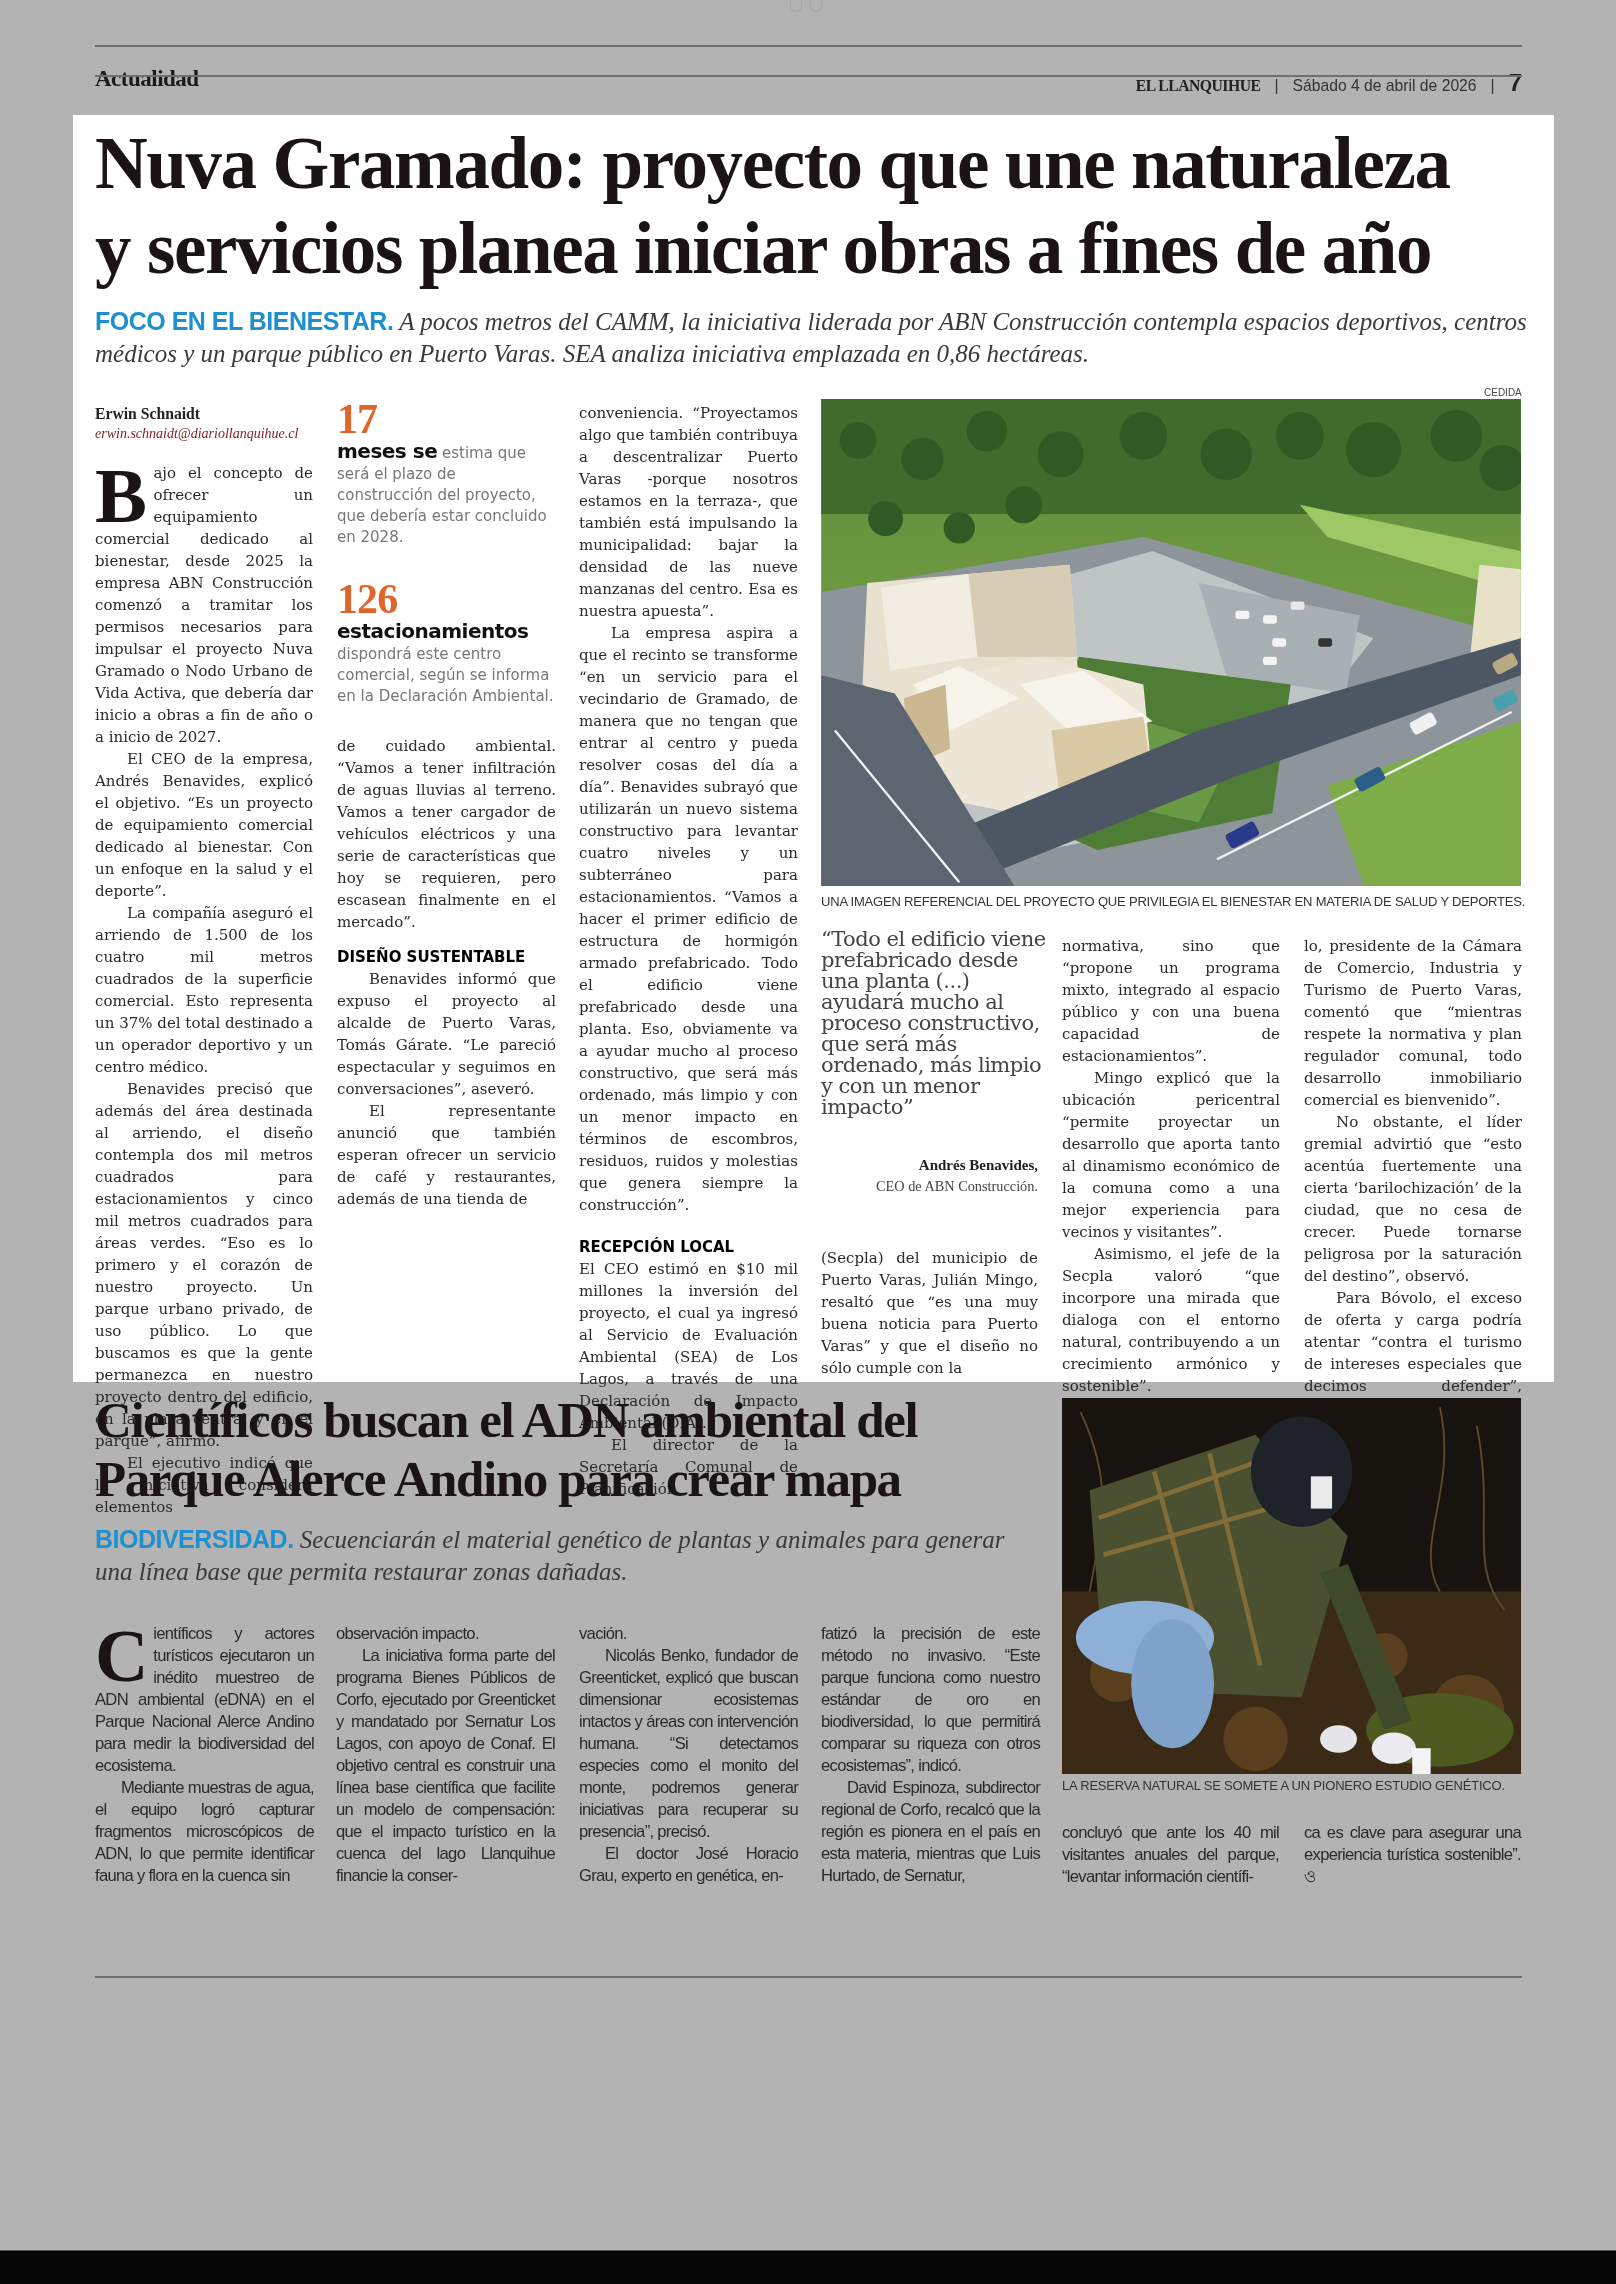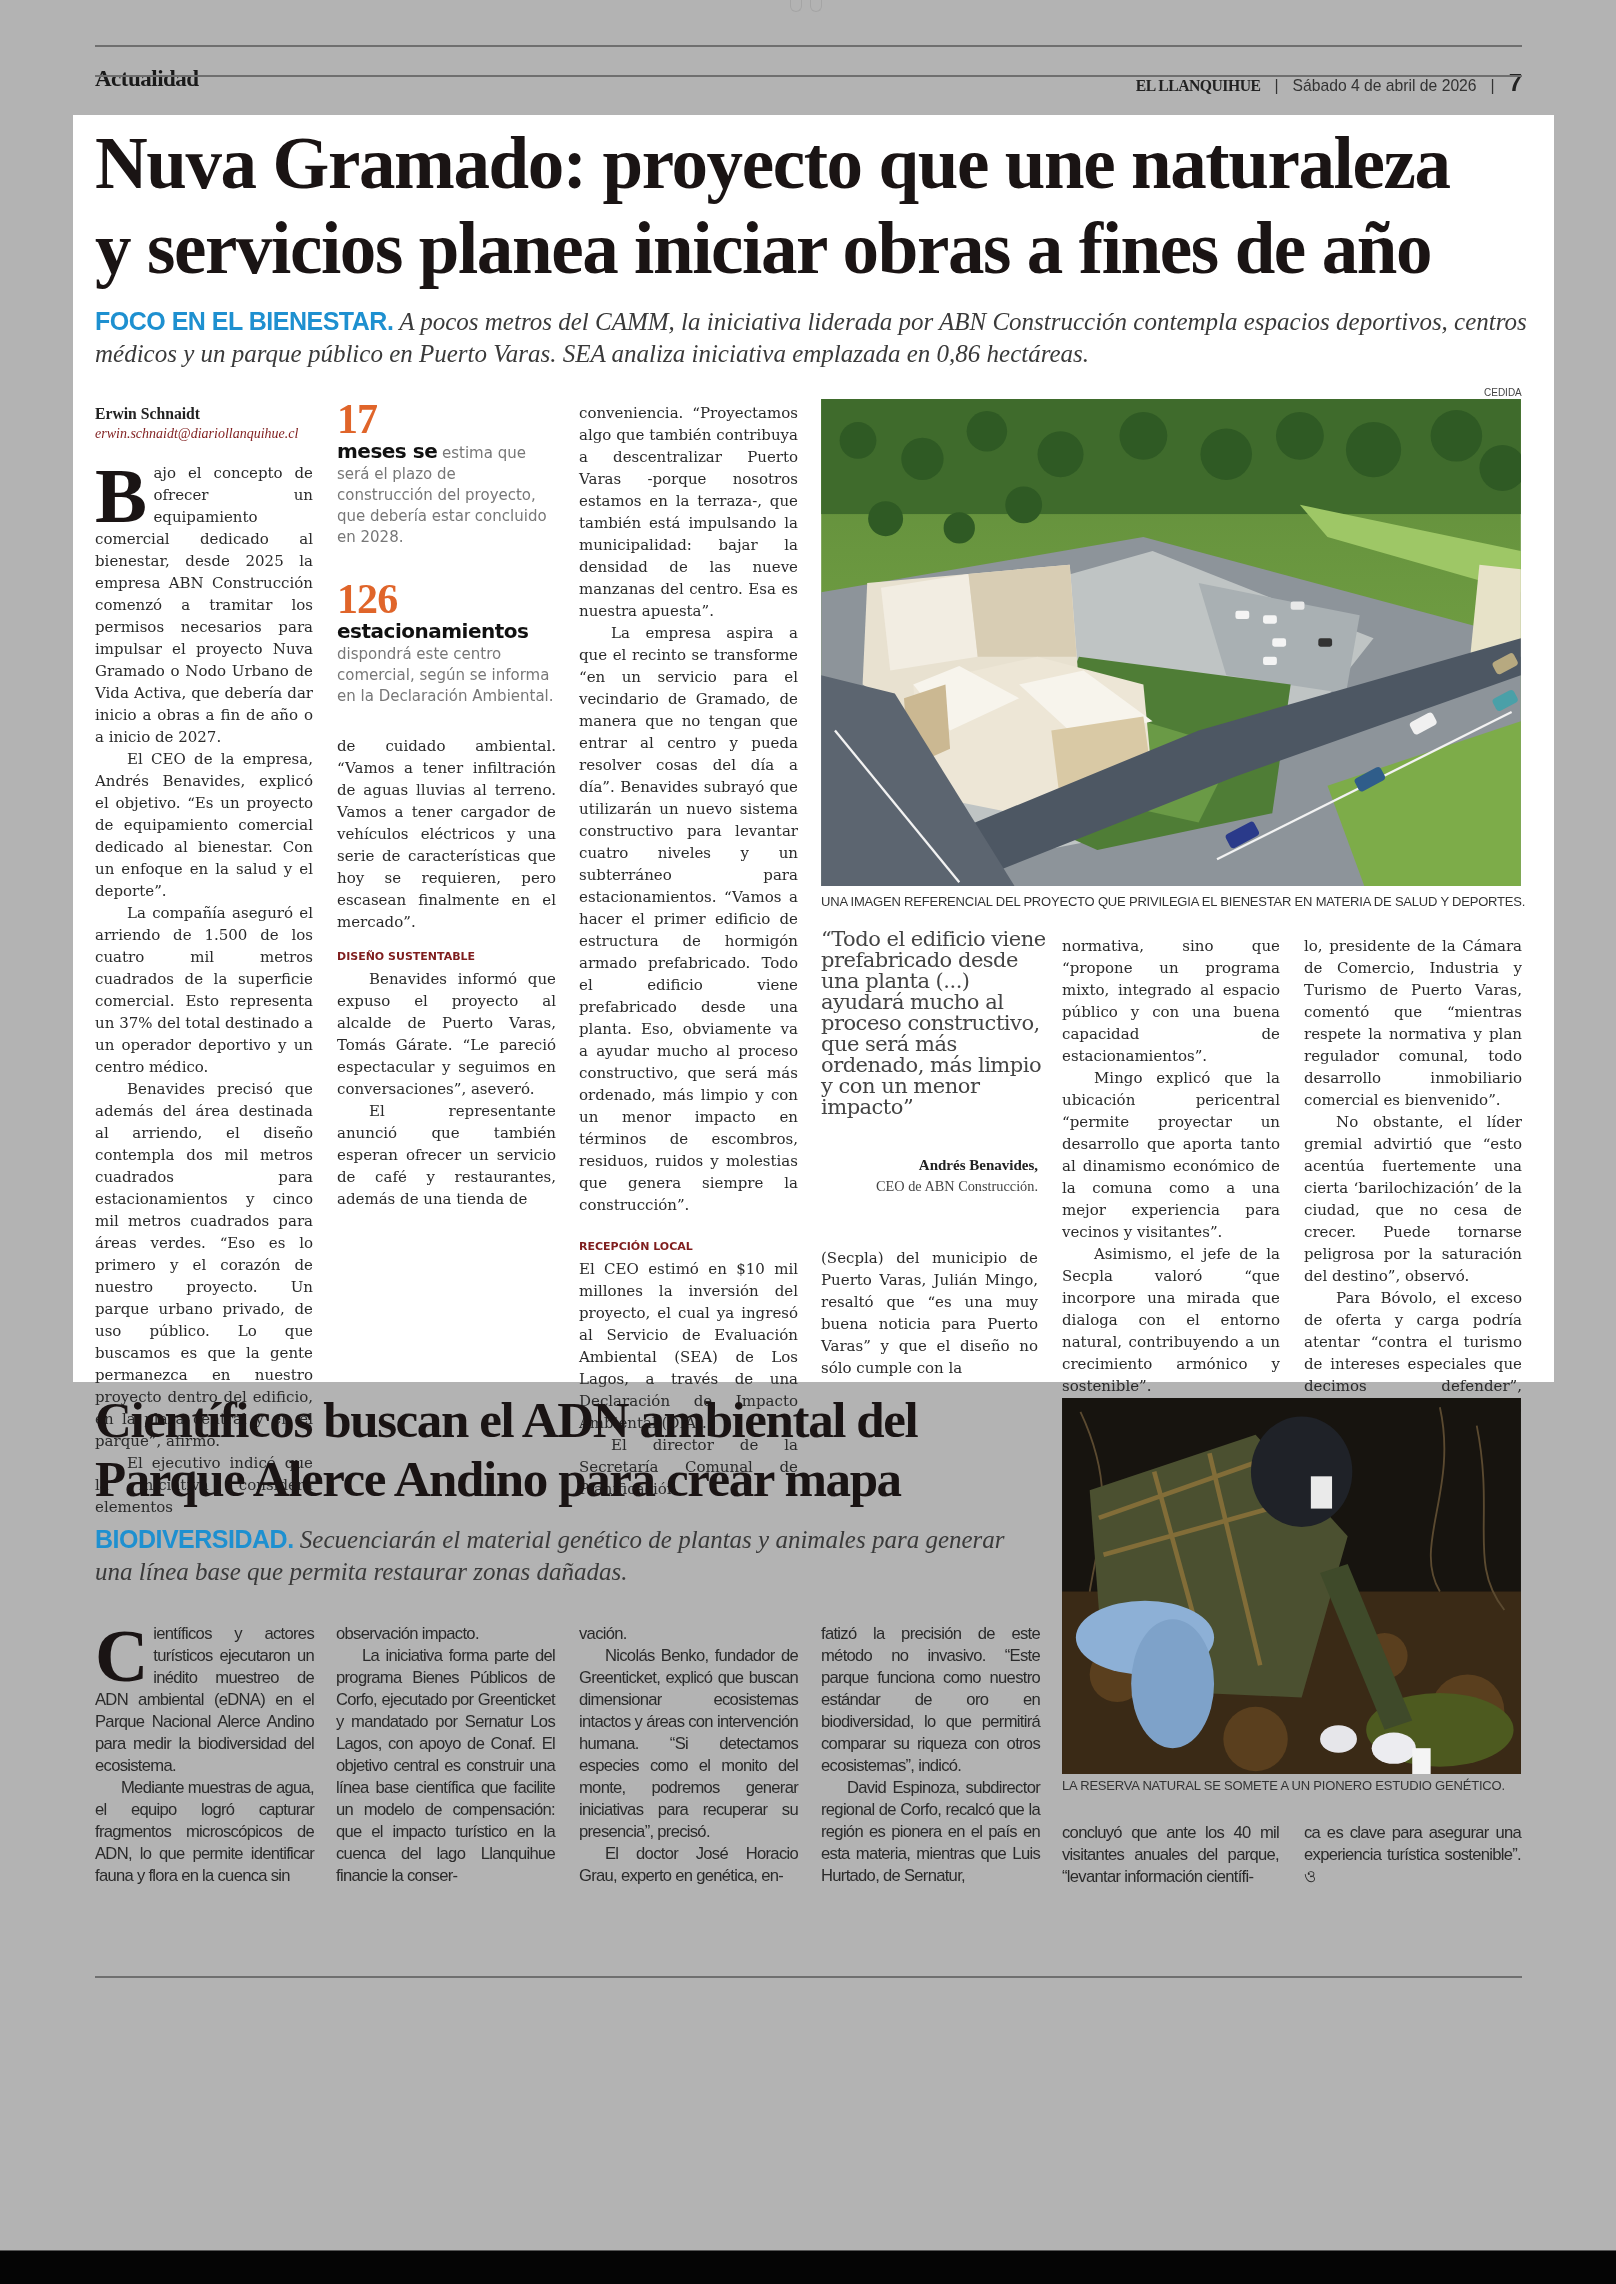--- a/index.html
+++ b/index.html
@@ -32,21 +32,21 @@
   .col p.first { text-indent: 0; }
   .col p.noindent { text-indent: 0; }
 
   .byline-name { font-family: "Liberation Serif", serif; font-weight: bold; font-size: 15.7px; line-height: 20px; color: #222; }
   .byline-mail { font-family: "Liberation Serif", serif; font-style: italic; font-size: 14px; line-height: 20px; color: #7f1d1d; margin-bottom: 18.4px; }
   .dropcap { float: left; font-family: "Liberation Serif", serif; font-weight: bold; font-size: 78px; line-height: 61px; margin: 2.8px 6.4px 0 0; color: #1a1414; }
 
   .stat-num { font-family: "Liberation Serif", serif; font-weight: bold; font-size: 42px; line-height: 44px; color: #e0652a; letter-spacing: -0.9px; }
   .stat-text { font-family: "DejaVu Sans", sans-serif; font-size: 15px; line-height: 21px; color: #777; text-align: left; }
   .stat-text b { color: #111; font-size: 20px; letter-spacing: -0.5px; }
-  .subhead { font-family: "DejaVu Sans", sans-serif; font-weight: bold; font-size: 11px; line-height: 22px; color: #7f1d1d; text-indent: 0 !important; }
+  .subhead { font-family: "DejaVu Sans", sans-serif; font-weight: bold; font-size: 15px; line-height: 22px; color: #000000; text-indent: 0 !important; }
 
   .photo { position: absolute; overflow: hidden; }
   .credit { position: absolute; font-family: "Liberation Sans", sans-serif; font-size: 10px; color: #444; }
   .caption { position: absolute; font-family: "Liberation Sans", sans-serif; font-size: 13px; color: #333; letter-spacing: -0.2px; }
 
   .pullquote { position: absolute; left: 821px; top: 929px; width: 230px; font-family: "DejaVu Serif", serif; font-size: 21px; line-height: 21px; color: #444; letter-spacing: -0.5px; }
   .pq-name { position: absolute; left: 821px; top: 1157px; width: 217px; text-align: right; font-family: "Liberation Serif", serif; font-weight: bold; font-size: 15px; color: #222; }
   .pq-role { position: absolute; left: 821px; top: 1178px; width: 217px; text-align: right; font-family: "Liberation Serif", serif; font-size: 14.3px; color: #444; }
 
   .endmark { float: right; font-family: "DejaVu Serif", serif; }

